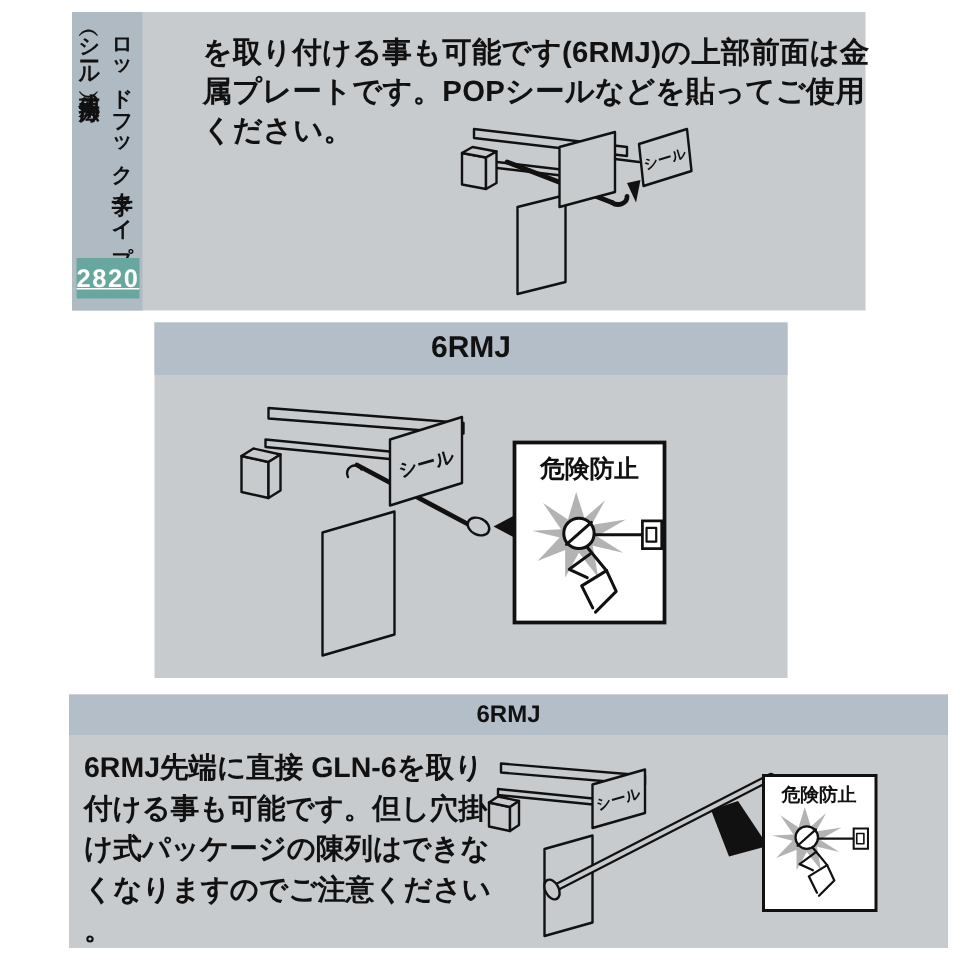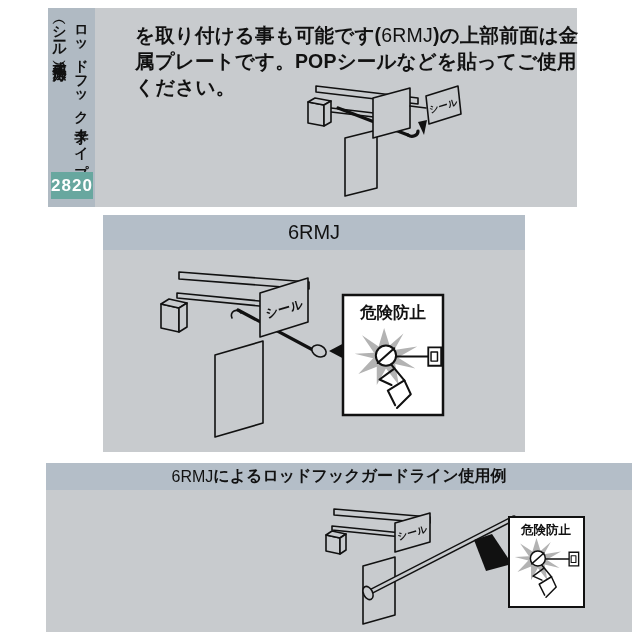--- a/index.html
+++ b/index.html
@@ -14,24 +14,24 @@
     font-weight:bold; color:#111; }
 
   
   .sec1 { left:48px; top:8px; width:529px; height:199px; }
   .sidebar { left:0; top:0; width:47px; height:199px; background:#b0bac3; }
   .vtext { position:absolute; top:7px; left:2px; height:162px; width:43px;
     writing-mode:vertical-rl; font-size:14px; font-weight:bold; line-height:22px;
     letter-spacing:1px; color:#111; }
   .badge { position:absolute; left:3px; top:164px; width:42px; height:27px;
     background:#68a79f; color:#fff; font-size:17px; font-weight:bold;
-    display:flex; align-items:center; justify-content:center; letter-spacing:1px; }
+    display:flex; align-items:center; justify-content:center; letter-spacing:1px;text-decoration:underline; }
   .s1text { position:absolute; left:87px; top:14px; width:447px;
     font-size:19.5px; font-weight:600; line-height:26px; letter-spacing:0.2px; }
-  .code { font-weight:400; }
+  .code { font-weight:700; }
 
   
   .sec2 { left:103px; top:215px; width:422px; height:237px; }
   .sec2 .titlebar { position:absolute; left:0; top:0; width:422px; height:35px; font-size:20px; }
   
   .sec3 { left:46px; top:463px; width:586px; height:169px; }
   .sec3 .titlebar { position:absolute; left:0; top:0; width:586px; height:27px; font-size:16px; }
   .s3text { position:absolute; left:10px; top:36px; width:272px; font-size:19px;
     font-weight:bold; line-height:27px; word-break:break-all; line-break:anywhere; }
 
@@ -122,23 +122,23 @@
           <path class="wire w2" d="M58,57 L40,68 L48,84"></path>
           <path class="wire w2" d="M58,57 L65,72 L50,87"></path>
         </g>
       </g>
     </svg>
   </div>
 
   <div class="abs panel sec3">
     <div class="titlebar">
         <span class="code">6RMJ</span>
-        <span>によるロッドフックガードライン使用例</span>
       </div>
 
+    <div class="s3text"><span class="code">6RMJ</span><span>先端に直接 </span><span class="code">GLN-6</span><span>を取り付ける事も可能です。但し穴掛け式パッケージの陳列はできなくなりますのでご注意ください。</span></div>
 
     <svg class="abs" style="left:0; top:27px;" width="586" height="142" viewBox="0 0 586 142">
       <g>
         <polygon class="ln" points="288,19 384,27 384,33 288,25"></polygon>
         <polygon class="ln" points="286,36 376,45 376,49 286,40"></polygon>
         <polygon class="ln" points="280,45 294,48 294,64 280,61"></polygon>
         <polygon class="ln" points="280,45 286,41 300,44 294,48"></polygon>
         <polygon class="ln" points="294,48 300,44 300,60 294,64"></polygon>
         <polygon class="ln" points="317,76 349,67 349,125 317,134"></polygon>
         <polygon class="ln" points="349,33 384,23 384,52 349,62"></polygon>

